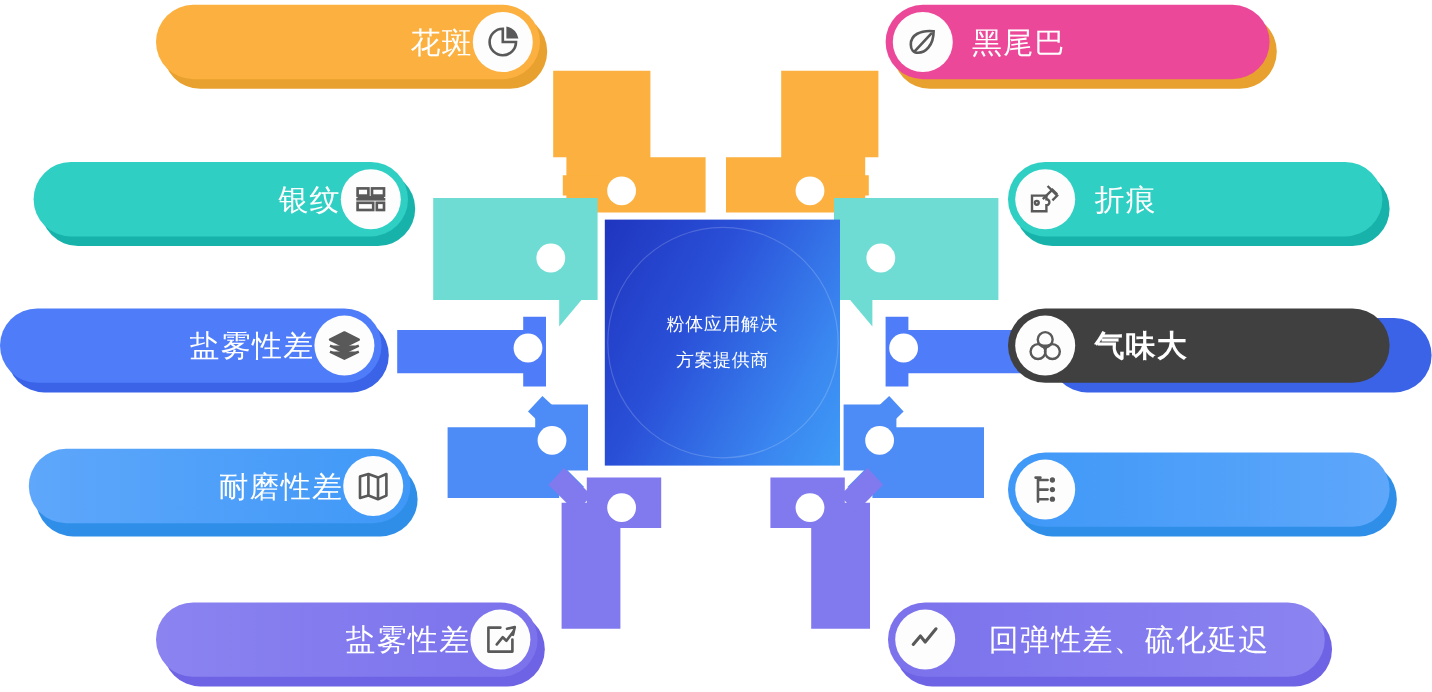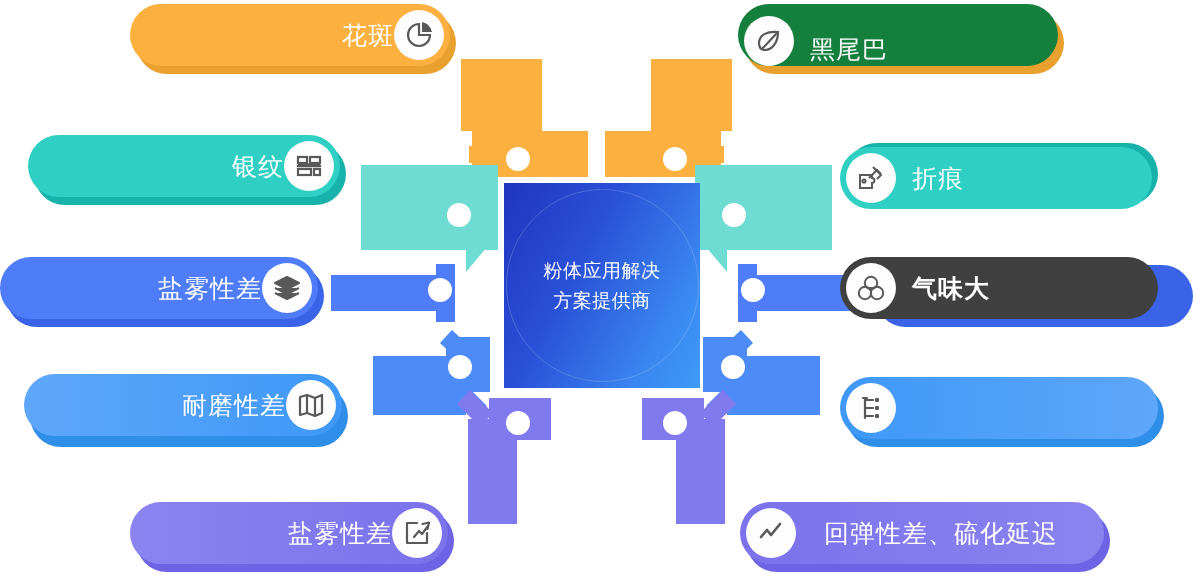--- a/index.html
+++ b/index.html
@@ -25,21 +25,21 @@
   .center-ring{
     position:absolute;left:50%;top:50%;
     width:193px;height:193px;margin:-96.5px 0 0 -96.5px;
     border-radius:50%;
     border:1.5px solid rgba(255,255,255,.18);
     box-sizing:border-box;
   }
   .center-label{
     position:absolute;left:0;top:0;width:100%;height:100%;
     display:flex;flex-direction:column;align-items:center;justify-content:center;
-    color:#ffffff;font-size:19px;line-height:30px;letter-spacing:.5px;
+    color:#ffffff;font-size:15px;line-height:30px;letter-spacing:.5px;
     text-align:center;white-space:pre-line;
   }
 
   
   .pill{
     position:absolute;
     height:62px;
     border-radius:31px;
     display:flex;align-items:center;
     box-sizing:border-box;
@@ -155,21 +155,21 @@
       <span class="txt">花斑</span>
       <span class="badge">
         <svg width="32" height="32" viewBox="0 0 32 32" fill="none" stroke="#595959" stroke-width="2.2">
           <path d="M16 5 A11 11 0 1 0 27 16 L16 16 Z"></path>
           <path d="M19 3 A13 13 0 0 1 29 13 L19 13 Z" fill="#595959" stroke="none"></path>
         </svg>
       </span>
     </div>
 
     <div class="pill-back" style="left:744px;top:12px;width:320px;background:#e8a02e;"></div>
-    <div class="pill right" style="left:738px;top:4px;width:320px;background:#15803d;align-items:flex-end;">
+    <div class="pill right" style="left:738px;top:4px;width:320px;background:#ec4899;">
       <span class="badge">
         <svg width="32" height="32" viewBox="0 0 32 32" fill="none" stroke="#595959" stroke-width="2.2" stroke-linecap="round">
           <path d="M25 7 C25 19 18 25 12 25 C8 25 6 22 6 18 C6 10 14 6 25 7 Z"></path>
           <path d="M23 9 L9 24"></path>
         </svg>
       </span>
       <span class="txt">黑尾巴</span>
     </div>
 
     <div class="pill-back" style="left:34px;top:143px;width:312px;background:#17b3ab;"></div>
@@ -181,21 +181,21 @@
           <rect x="17" y="7" width="10" height="6"></rect>
           <rect x="5" y="16" width="22" height="0.1"></rect>
           <rect x="5" y="19" width="13" height="6"></rect>
           <rect x="21" y="19" width="6" height="6"></rect>
           <path d="M5 14.5 H27"></path>
         </svg>
       </span>
     </div>
 
     <div class="pill-back" style="left:846px;top:143px;width:312px;background:#17b3ab;"></div>
-    <div class="pill right" style="left:840px;top:135px;width:312px;background:#2fcfc3;margin-top:12px;">
+    <div class="pill right" style="left:840px;top:135px;width:312px;background:#2fcfc3;">
       <span class="badge">
         <svg width="32" height="32" viewBox="0 0 32 32" fill="none" stroke="#595959" stroke-width="2">
           <path d="M5 13 L5 26 L17 26 L17 21 A2.3 2.3 0 0 0 17 16 L17 13 Z"></path>
           <path d="M14 16 L22 8 L26 12 M18 5 L26 13 L22 17"></path>
           <circle cx="9" cy="19" r="1.6"></circle>
         </svg>
       </span>
       <span class="txt">折痕</span>
     </div>
 

